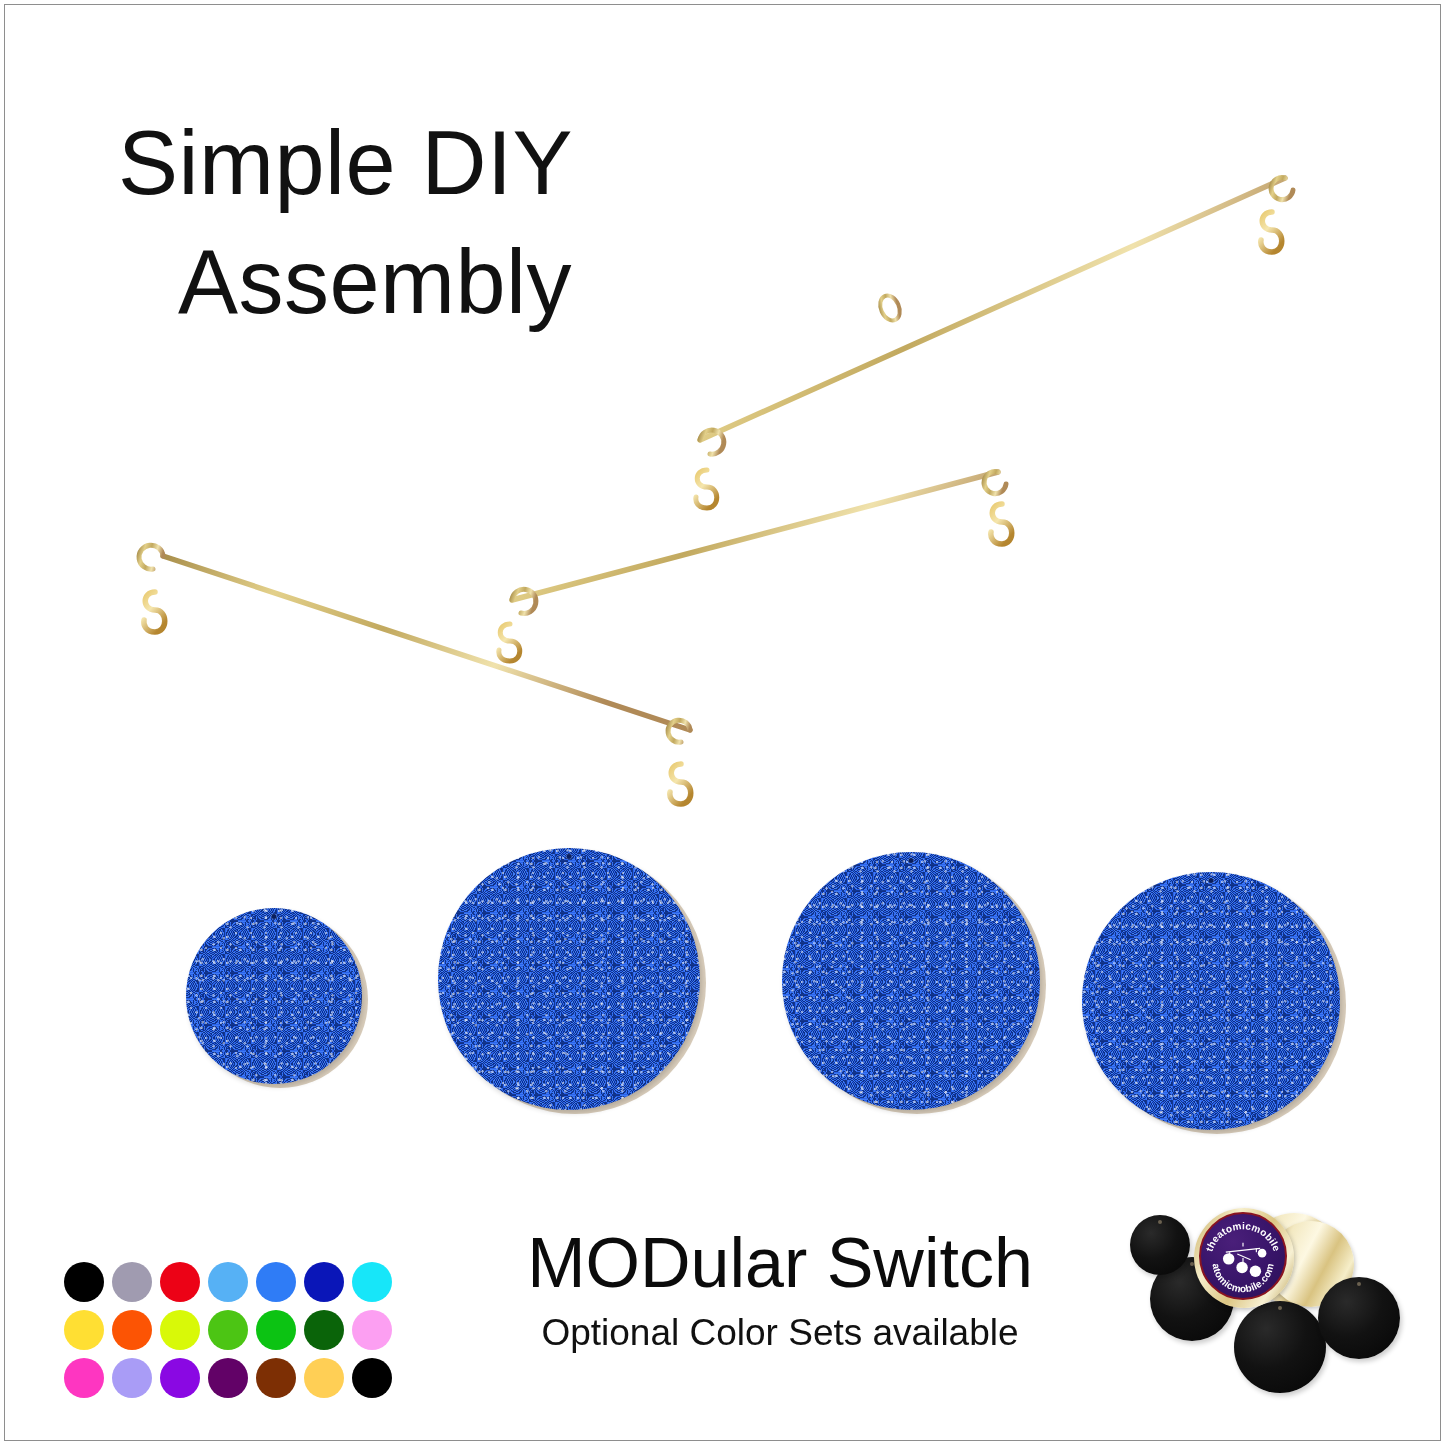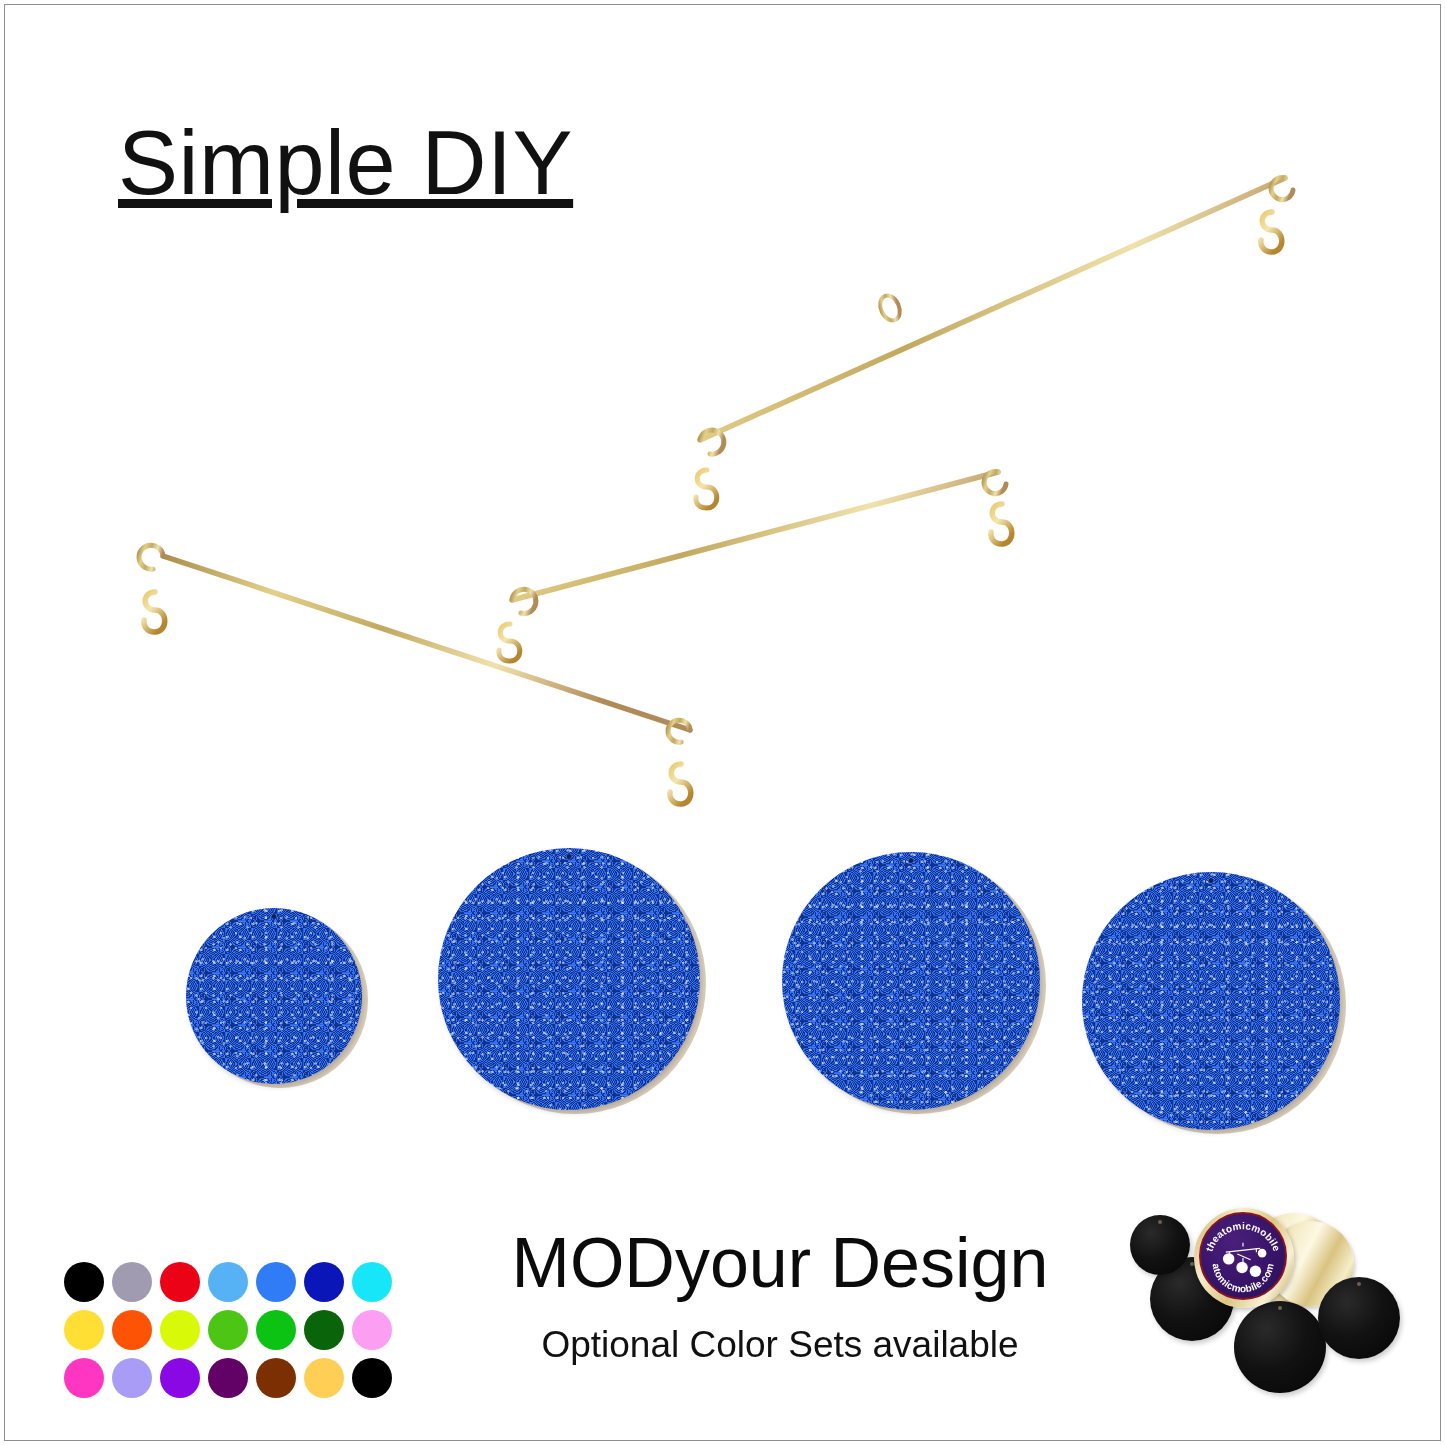--- a/index.html
+++ b/index.html
@@ -12,21 +12,20 @@
   .frame-border{
     position:absolute;left:4px;top:4px;right:4px;bottom:4px;
     border:1.5px solid #8e8e8e;box-sizing:border-box;pointer-events:none;
   }
 
   
   .headline{
     position:absolute;left:118px;top:104px;width:620px;
     font-size:90px;line-height:1.32;font-weight:300;color:#111111;
     letter-spacing:0.5px;
-    text-decoration:underline;
   }
   .headline .l1{display:block;}
   .headline .l2{display:block;margin-left:60px;}
 
   
   #mobile-svg{position:absolute;left:0;top:0;width:1445px;height:900px;}
 
   
   .disc{
     position:absolute;border-radius:50%;
@@ -59,21 +58,21 @@
     display:grid;grid-template-columns:repeat(7,48px);
     grid-auto-rows:48px;gap:0px;
   }
   .swatch-cell{width:48px;height:48px;display:flex;align-items:center;justify-content:center;}
   .swatch{width:40px;height:40px;border-radius:50%;}
 
   .mod-block{position:absolute;left:430px;top:1228px;width:700px;text-align:center;}
   .mod-title{font-size:70px;line-height:1.02;color:#0b0b0b;white-space:nowrap;}
   .mod-title .bold{font-weight:400;}
   .mod-title .light{font-weight:300;}
-  .mod-sub{font-size:37px;font-weight:300;color:#111111;line-height:1.28;margin-top:22px;white-space:nowrap;}
+  .mod-sub{font-size:37px;font-weight:300;color:#111111;line-height:1.28;margin-top:10px;white-space:nowrap;}
 
   
   .logo-cluster{position:absolute;left:1150px;top:1205px;width:280px;height:235px;}
   .gold-disc{
     position:absolute;border-radius:50%;
     background:linear-gradient(118deg,#b79a52 0%,#f3e9c2 22%,#fdf8e2 42%,#d9c381 62%,#f6eec9 80%,#a98f4c 100%);
     box-shadow:1px 2px 4px rgba(0,0,0,.22);
   }
   .black-disc{
     position:absolute;border-radius:50%;
@@ -99,20 +98,21 @@
 </style>
 </head>
 <body>
 
 <div id="canvas">
 
   <div class="frame-border"></div>
 
   <div class="headline">
     <span class="l1">Simple DIY</span>
+    <span class="l2">Assembly</span>
   </div>
 
   <svg id="mobile-svg" viewBox="0 0 1445 900">
     <defs>
       <linearGradient id="wireGrad" x1="0" y1="0" x2="1" y2="0.3">
         <stop offset="0%" stop-color="#a98f4c"></stop>
         <stop offset="25%" stop-color="#e3d08a"></stop>
         <stop offset="50%" stop-color="#c2a95f"></stop>
         <stop offset="75%" stop-color="#f0e2ac"></stop>
         <stop offset="100%" stop-color="#b08a57"></stop>
@@ -249,21 +249,21 @@
     <div class="swatch-cell">
         <span class="swatch" style="background: rgb(255, 207, 85);"></span>
       </div>
     <div class="swatch-cell">
         <span class="swatch" style="background: rgb(0, 0, 0);"></span>
       </div>
   </div>
 
   <div class="mod-block">
     <div class="mod-title">
-      <span class="bold">MOD</span><span class="light">your Design</span>
+      <span class="bold">MOD</span><span class="light">ular Switch</span>
     </div>
     <div class="mod-sub">Optional Color Sets available</div>
   </div>
 
   <div class="logo-cluster">
     <div class="gold-disc" style="left:98px;top:8px;width:92px;height:92px;"></div>
     <div class="gold-disc" style="left:118px;top:16px;width:86px;height:86px;"></div>
 
     <div class="black-disc" style="left:0px;top:52px;width:84px;height:84px;"></div>
     <div class="black-disc" style="left:84px;top:96px;width:92px;height:92px;"></div>

